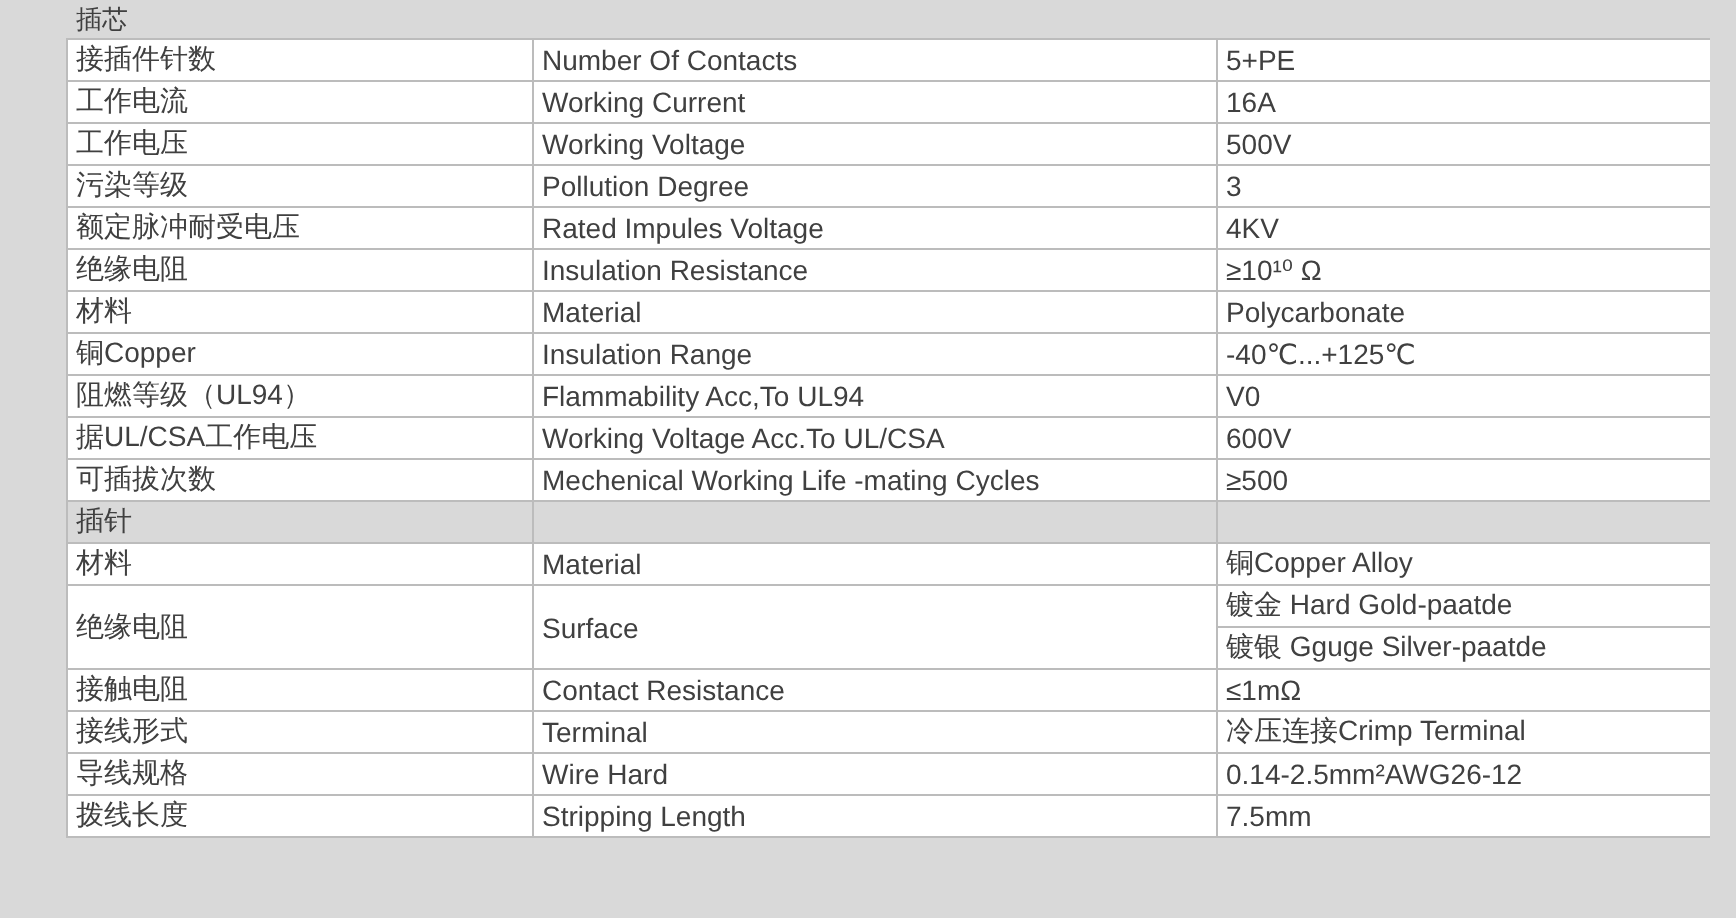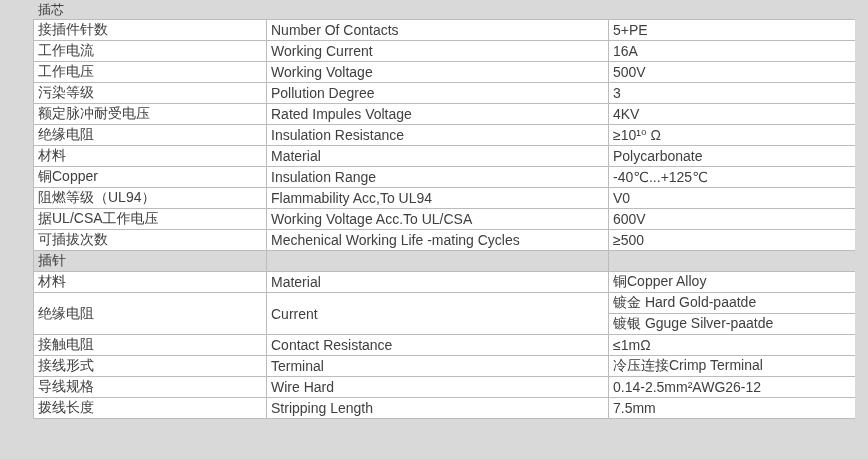--- a/index.html
+++ b/index.html
@@ -126,21 +126,21 @@
         <td></td>
       </tr>
 
       <tr>
         <td>材料</td>
         <td>Material</td>
         <td>铜Copper Alloy</td>
       </tr>
       <tr>
         <td rowspan="2">绝缘电阻</td>
-        <td rowspan="2">Current</td>
+        <td rowspan="2">Surface</td>
         <td>镀金 Hard Gold-paatde</td>
       </tr>
       <tr>
         <td>镀银 Gguge Silver-paatde</td>
       </tr>
       <tr>
         <td>接触电阻</td>
         <td>Contact Resistance</td>
         <td>≤1mΩ</td>
       </tr>

